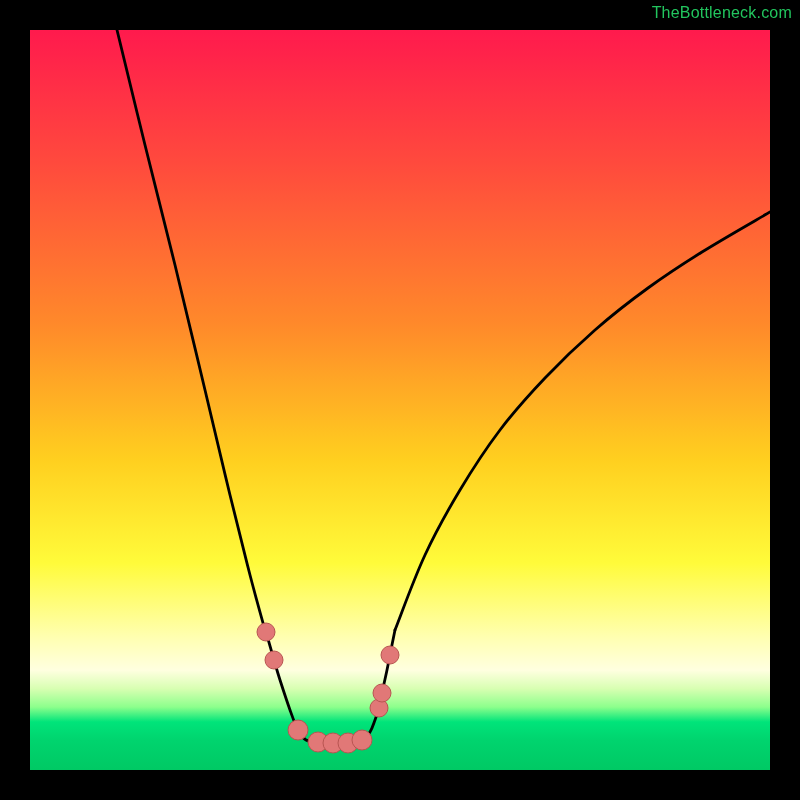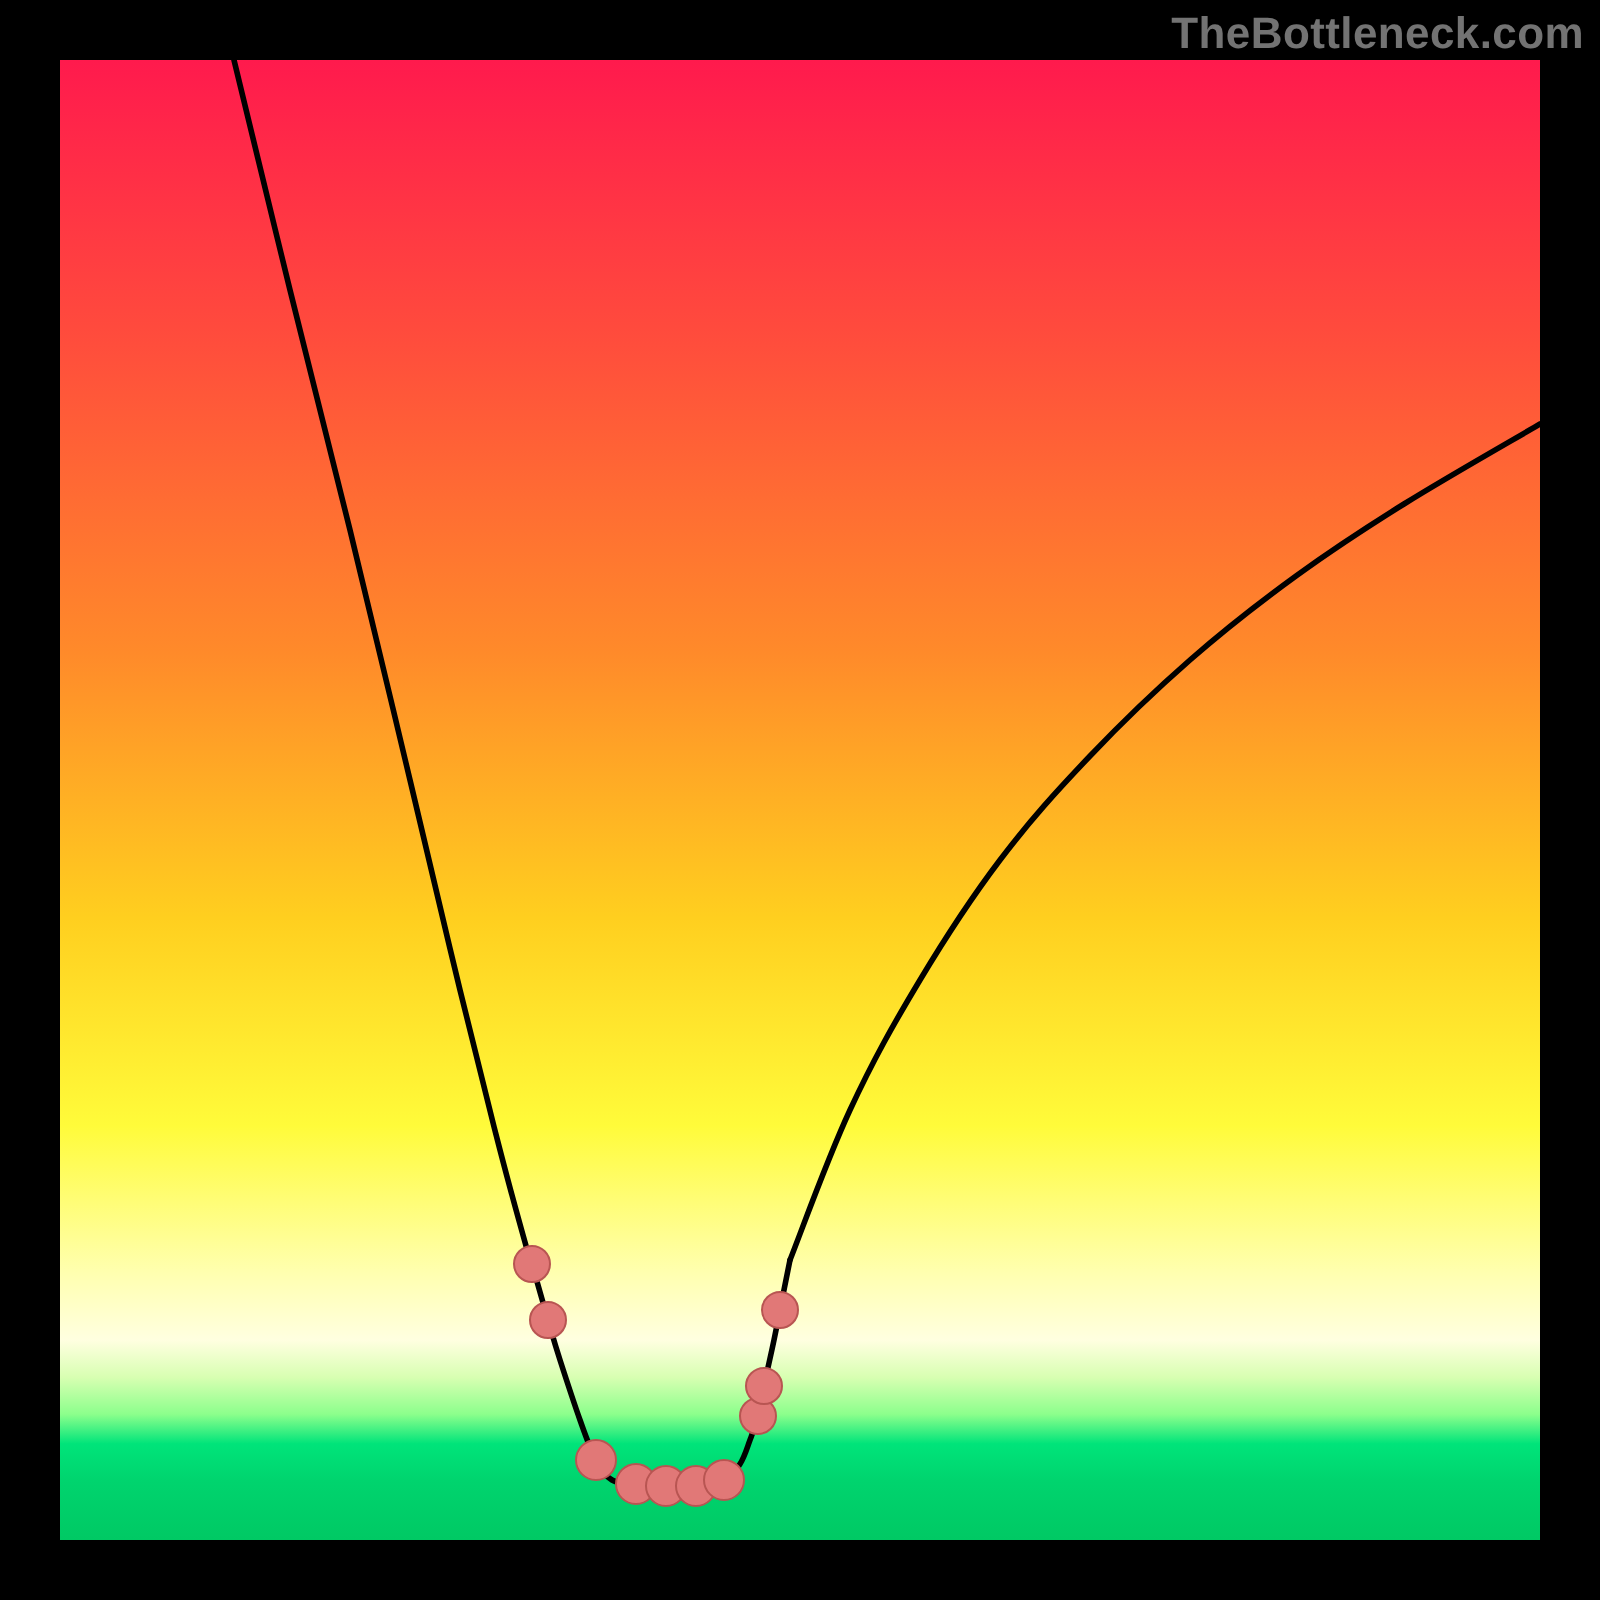--- a/index.html
+++ b/index.html
@@ -39,24 +39,24 @@
     left: 0;
     top: 0;
     width: 740px;
     height: 740px;
     overflow: visible;
   }
   .watermark {
     position: absolute;
     top: 4px;
     right: 8px;
-    color: #737373;
-    font-size: 22px;
+    color: #22c55e;
+    font-size: 16px;
     letter-spacing: 0.2px;
-    font-weight: 700;
+    font-weight: 400;
   }
 </style>
 </head>
 <body>
 
 <div class="frame">
 
   <div class="plot-area">
     <svg class="gradient" viewBox="0 0 740 740" preserveAspectRatio="none">
       <defs>

